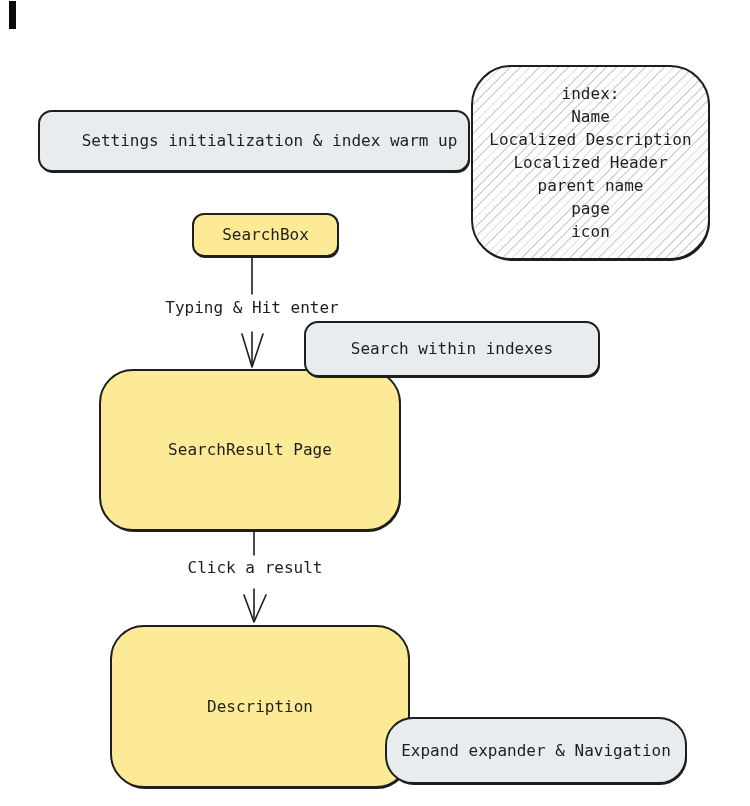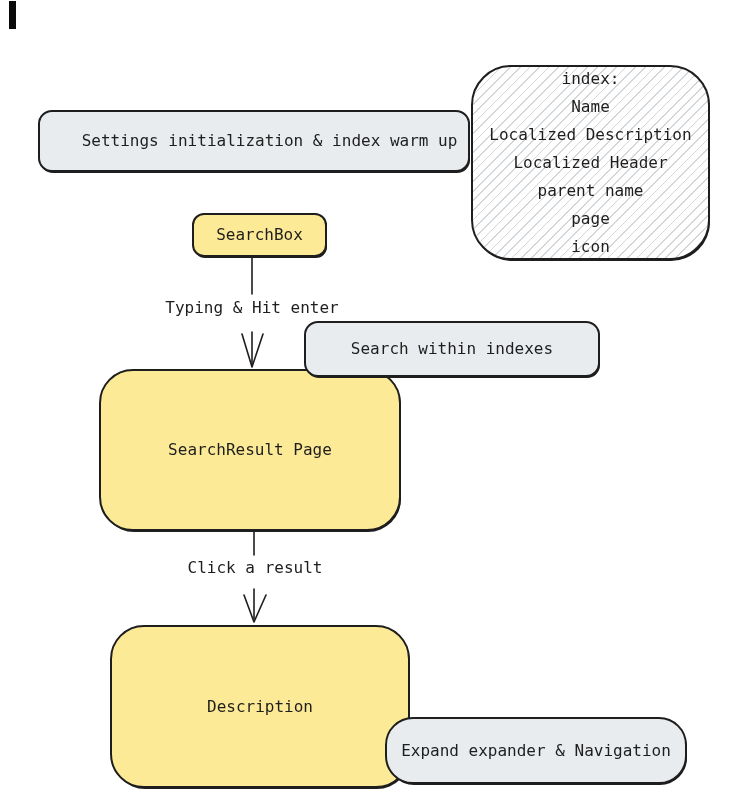--- a/index.html
+++ b/index.html
@@ -39,28 +39,27 @@
   .node-hatched {
     background-color: #ffffff;
     background-image: repeating-linear-gradient(
       135deg,
       rgba(0,0,0,0) 0px, rgba(0,0,0,0) 5.6px,
       var(--hatch, #d4d7da) 5.6px, var(--hatch, #d4d7da) 6.8px
     );
     border-radius: 40px;
     z-index: 0;
     flex-direction: column;
-    justify-content: space-between;
   }
   .node-hatched .line { display: block; line-height: 23px; white-space: nowrap; }
 
   
   #node-settings-init { left: 38px;  top: 110px; width: 432px; height: 62px;  z-index: 2; padding-left: 31px; }
   #node-index-fields  { left: 471px; top: 65px;  width: 239px; height: 195px; }
-  #node-search-box    { left: 192px; top: 213px; width: 135px; height: 44px;  }
+  #node-search-box    { left: 192px; top: 213px; width: 147px; height: 44px;  }
   #node-search-within { left: 304px; top: 321px; width: 296px; height: 56px;  }
   #node-search-result { left: 99px;  top: 369px; width: 302px; height: 162px; }
   #node-settings-page { left: 110px; top: 625px; width: 300px; height: 163px; }
   #node-expand-nav    { left: 385px; top: 717px; width: 302px; height: 67px; border-radius: 28px;  }
 
   .edge-label {
     position: absolute;
     transform: translateX(-50%);
     white-space: nowrap;
     font-size: 16px;

